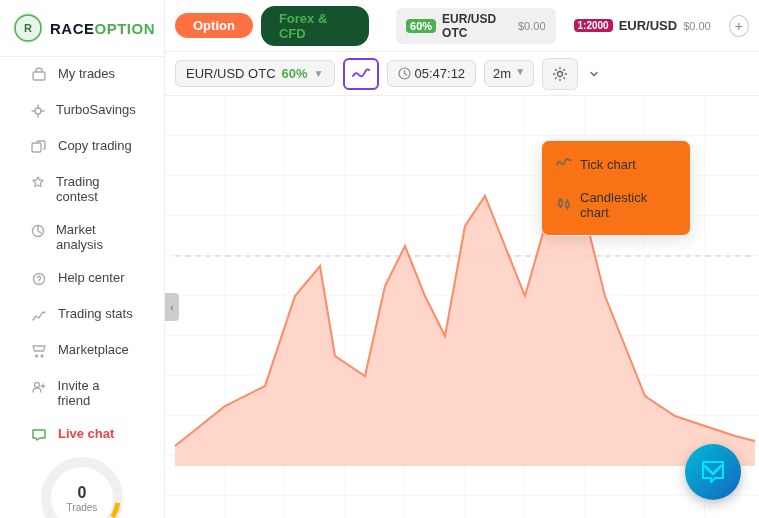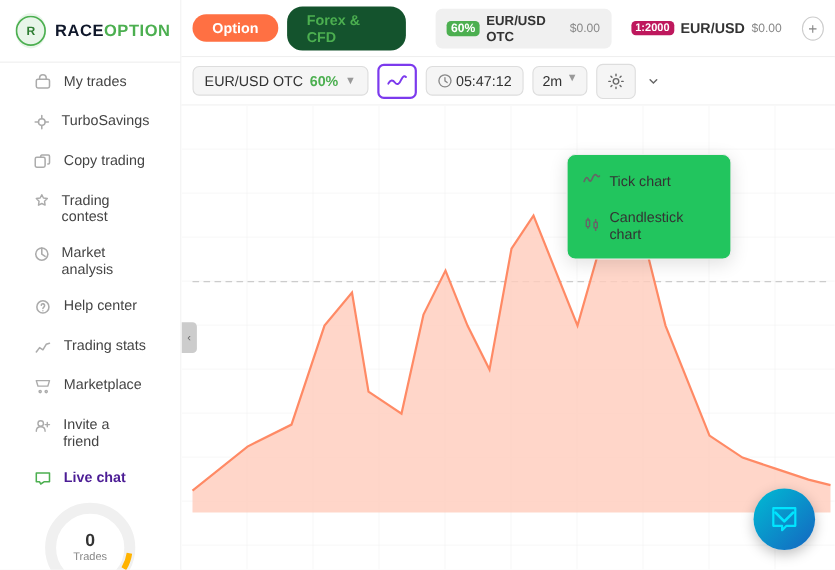--- a/index.html
+++ b/index.html
@@ -259,22 +259,22 @@
       align-items: center;
       justify-content: center;
       cursor: pointer;
       background: #f5f5f5;
     }
 
     
     .chart-type-dropdown {
       position: absolute;
       top: 140px;
-      left: 350px;
-      background: #22c55e;
+      left: 376px;
+      background: #f97316;
       border: 1px solid #eee;
       border-radius: 8px;
       box-shadow: 0 4px 16px rgba(0,0,0,0.12);
       width: 150px;
       z-index: 100;
       padding: 6px 0;
     }
     .dropdown-item {
       display: flex;
       align-items: center;
@@ -434,21 +434,21 @@
           </svg>
       </span>
       <span>Invite a friend</span>
     </div>
     <div class="nav-item active">
       <span class="nav-icon">
         <svg width="16" height="16" viewBox="0 0 16 16" fill="none">
             <path d="M2 3h12v8H9l-3 2-1-2H2V3z" stroke="#4caf50" stroke-width="1.4" stroke-linejoin="round"></path>
           </svg>
       </span>
-      <span style="color:#4c1d95;font-weight:600;">Live chat</span>
+      <span style="color:#ef4444;font-weight:600;">Live chat</span>
     </div>
   </nav>
 
   <div class="trades-widget">
     <div class="donut-container">
       <svg width="90" height="90" viewBox="0 0 90 90">
         <circle cx="45" cy="45" r="36" fill="none" stroke="#f0f0f0" stroke-width="10"></circle>
         <circle cx="45" cy="45" r="36" fill="none" stroke="#ffb300" stroke-width="5" stroke-dasharray="15 210" stroke-dashoffset="-5"></circle>
         <circle cx="45" cy="45" r="36" fill="none" stroke="#f06292" stroke-width="5" stroke-dasharray="10 210" stroke-dashoffset="-25"></circle>
         <circle cx="45" cy="45" r="36" fill="none" stroke="#aed581" stroke-width="5" stroke-dasharray="8 210" stroke-dashoffset="-40"></circle>

